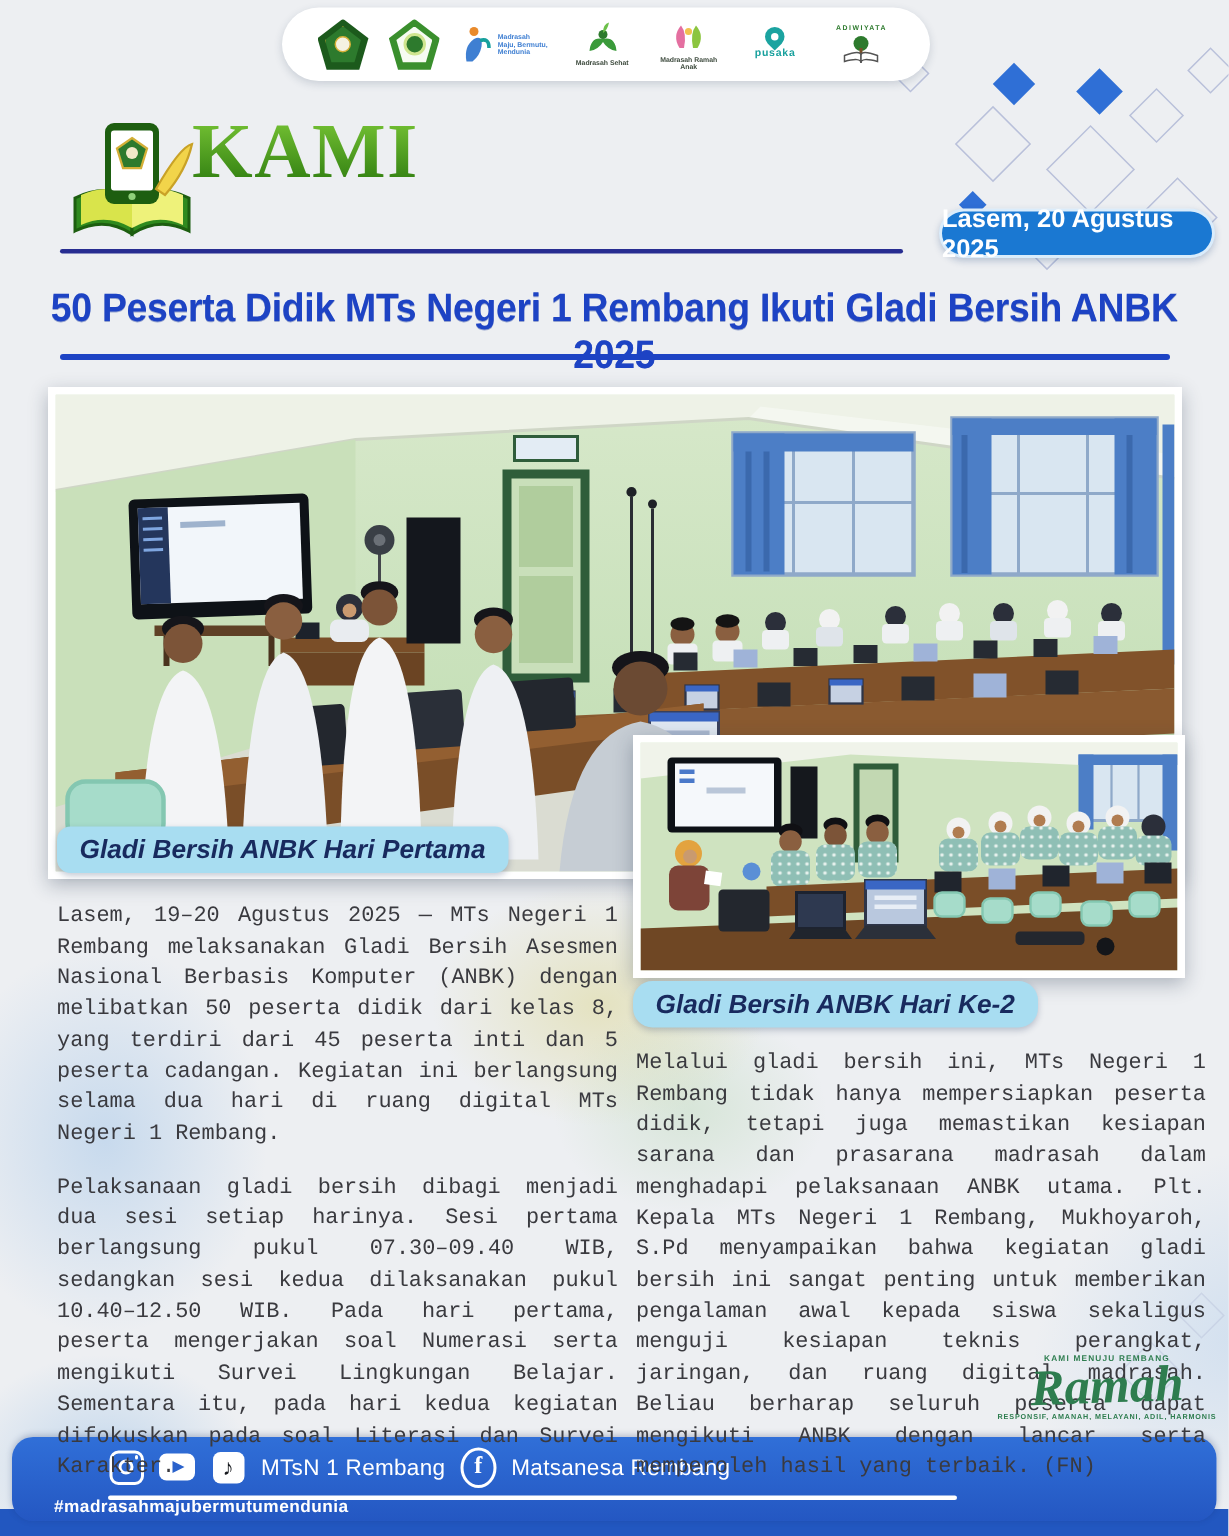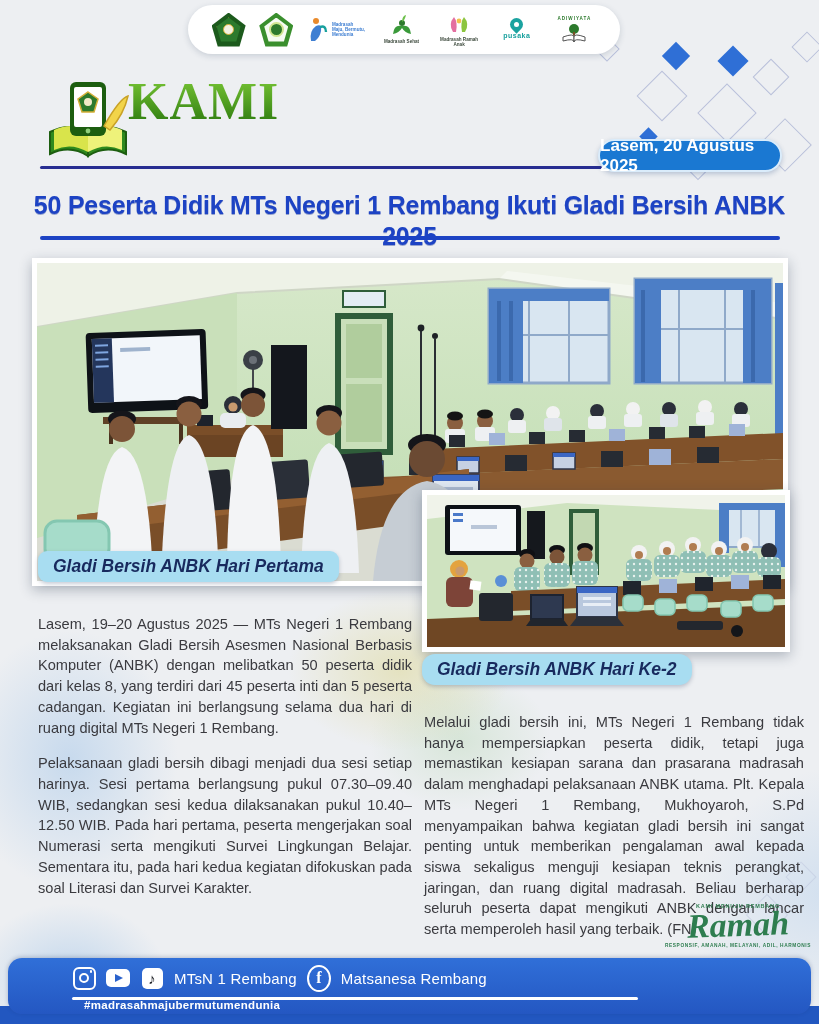--- a/index.html
+++ b/index.html
@@ -44,21 +44,21 @@
   .droplet .swirl{width:5px;height:5px;border-radius:50%;background:#fff;transform:rotate(135deg);}
 
   
   .masthead-title{left:128px;top:80px;z-index:4;}
   .brand-top{font-family:"Liberation Serif",serif;font-weight:bold;font-size:25px;
     letter-spacing:3px;color:#c3930f;text-shadow:0 1px 0 rgba(120,85,0,.35);}
   .brand-bottom{font-family:"Liberation Serif",serif;font-weight:bold;font-size:52px;line-height:.85;
     background:linear-gradient(#74c133,#2f7d10);-webkit-background-clip:text;background-clip:text;
     color:transparent;letter-spacing:1px;}
   .rule-navy{left:40px;top:166px;width:562px;height:3px;background:#272d91;border-radius:2px;z-index:2;}
-  .date-badge{left:598px;top:139px;width:184px;height:33px;background:#1a78d2;border-radius:17px;
+  .date-badge{left:626px;top:139px;width:184px;height:33px;background:#1a78d2;border-radius:17px;
     border:2px solid rgba(240,248,255,.9);box-sizing:border-box;color:#fff;font-weight:bold;font-size:17px;
     display:flex;align-items:center;justify-content:center;z-index:6;box-shadow:0 2px 5px rgba(20,60,120,.25);}
 
   
   .headline{left:0;top:190px;width:819px;text-align:center;color:#1d43c4;font-weight:800;
     font-size:26.5px;letter-spacing:-.2px;transform:scaleX(.94);transform-origin:center;z-index:3;
     text-shadow:0 .5px 0 rgba(20,50,150,.4);}
   .headline-rule{left:40px;top:236px;width:740px;height:3.5px;background:#1d43c4;border-radius:2px;z-index:3;}
 
   
@@ -66,21 +66,21 @@
   .photo1{left:32px;top:258px;width:746px;height:318px;border:5px solid #fff;z-index:2;}
   .photo2{left:422px;top:490px;width:358px;height:152px;border:5px solid #fff;z-index:4;}
   .caption{position:absolute;height:31px;background:#a8ddf1;border-radius:9px;color:#182a5e;
     font-weight:bold;font-style:italic;font-size:17.5px;line-height:31px;padding:0 15px;z-index:5;
     box-shadow:0 2px 4px rgba(30,50,90,.25);}
   .caption1{left:38px;top:551px;font-style:italic;}
   .caption2{left:422px;top:654px;border-radius:13px;}
 
   
   .col{position:absolute;color:#3a3a3f;font-size:14.6px;line-height:1.42;text-align:justify;z-index:3;}
-  .col p{margin:13px 0 15px 0;}
+  .col p{margin:0 0 15px 0;font-family:Liberation Mono, monospace;}
   .col-left{left:38px;top:601px;width:374px;}
   .col-right{left:424px;top:699px;width:380px;}
 
   
   .ramah{left:664px;top:903px;width:148px;text-align:center;z-index:3;color:#2e7d4f;}
   .ramah .top{font-size:5.5px;font-weight:bold;letter-spacing:.8px;}
   .ramah .script{font-family:"Liberation Serif",serif;font-style:italic;font-weight:bold;
     font-size:34px;line-height:.95;transform:rotate(-2deg);display:block;}
   .ramah .tag{font-size:4.8px;font-weight:bold;letter-spacing:.6px;margin-top:2px;}
 
@@ -98,21 +98,21 @@
   .yt::before{content:"";position:absolute;left:9px;top:4.5px;border-left:8px solid #2a62cc;
     border-top:4.5px solid transparent;border-bottom:4.5px solid transparent;}
   .tk{width:21px;height:21px;background:#fff;border-radius:5px;color:#16181d;font-size:15px;
     font-weight:bold;display:flex;align-items:center;justify-content:center;}
   .fb{width:23px;height:23px;border:2.2px solid #fff;border-radius:50%;color:#fff;
     font-family:"Liberation Serif",serif;font-weight:bold;font-size:16px;
     display:flex;align-items:center;justify-content:center;}
   .fo-line{position:absolute;left:64px;top:39px;width:566px;height:2.6px;background:#fff;border-radius:2px;}
   .fo-site{position:absolute;right:10px;top:22px;display:flex;align-items:center;gap:4px;color:#fff;}
   .fo-site .url{font-weight:bold;font-size:16.5px;}
-  .fo-hash{position:absolute;left:28px;bottom:3px;color:#fff;font-weight:bold;font-size:11.5px;letter-spacing:.3px;margin-left:48px;}
+  .fo-hash{position:absolute;left:28px;bottom:3px;color:#fff;font-weight:bold;font-size:11.5px;letter-spacing:.3px;}
 </style>
 </head>
 <body>
 
 <div>
   <div class="blob b1"></div>
   <div class="blob b2"></div>
   <div class="blob b3"></div>
   <div class="blob b4"></div>
   <div class="blob b5"></div>

